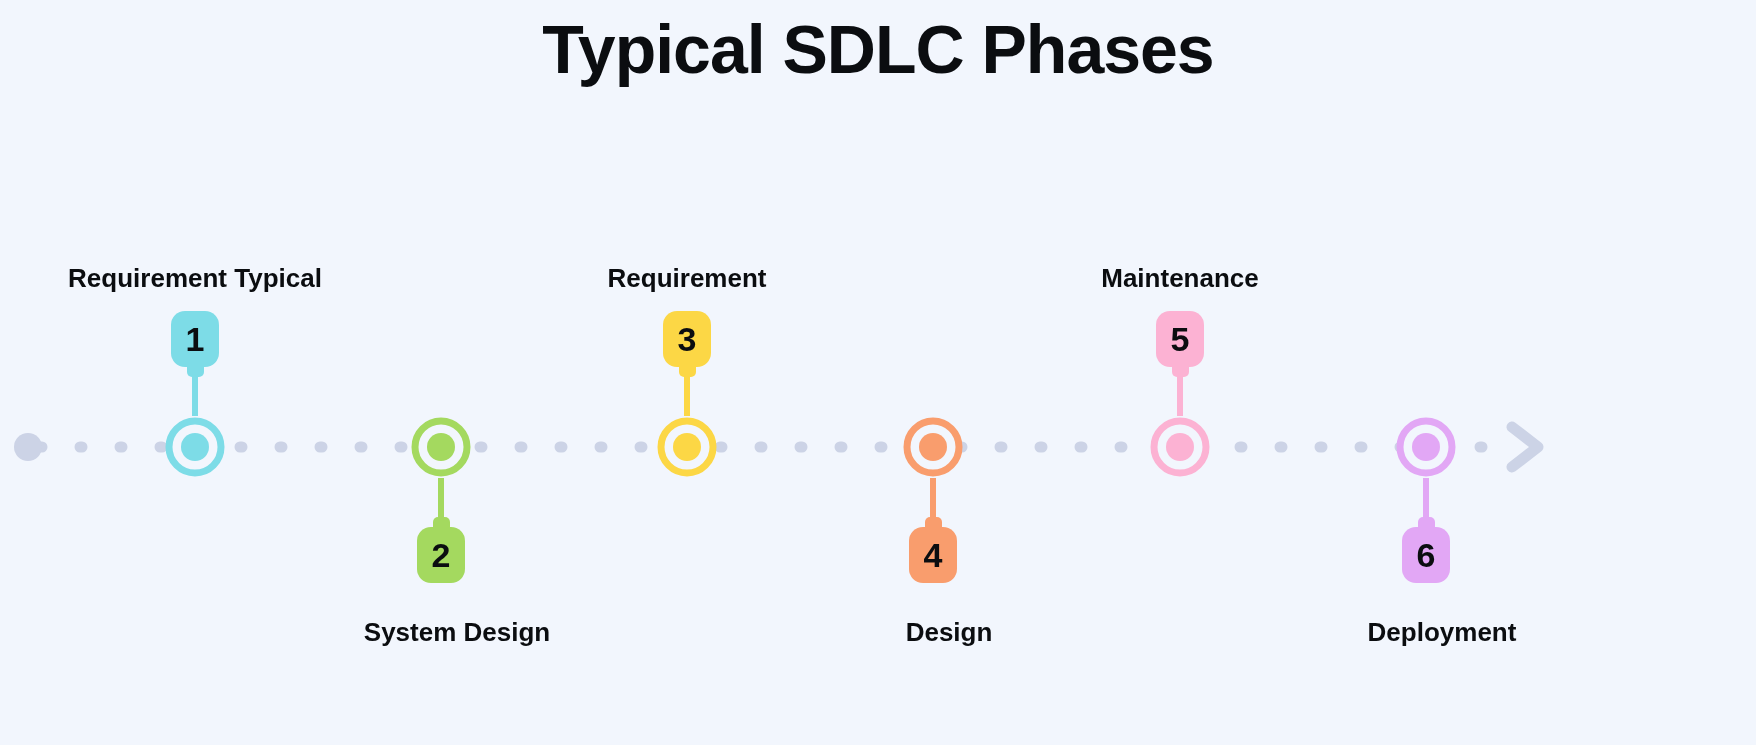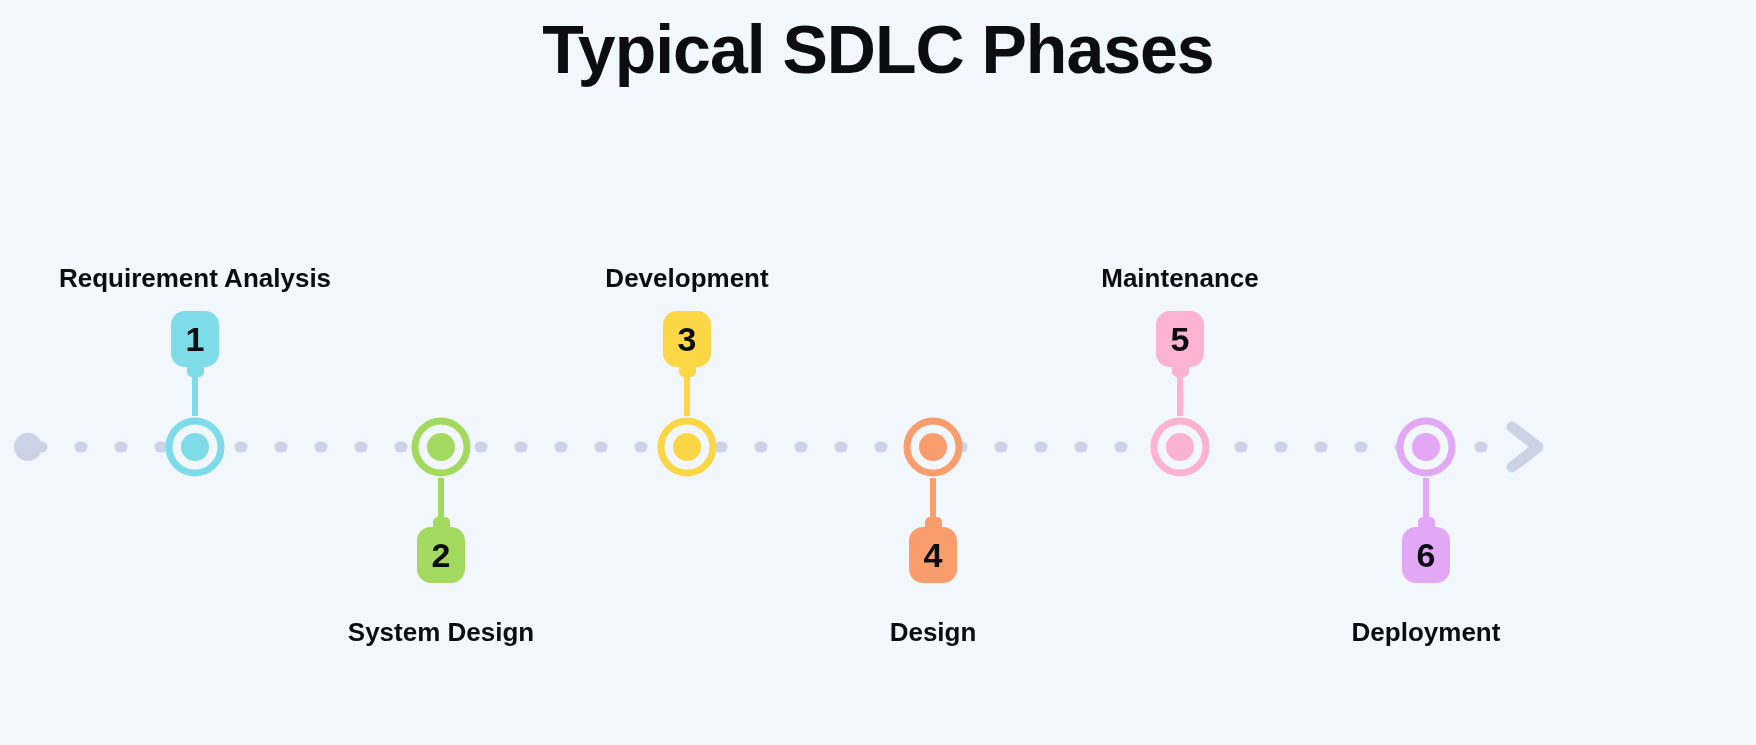--- a/index.html
+++ b/index.html
@@ -66,21 +66,21 @@
   .phase.down .badge .stem { top:-10px; border-radius:5px 5px 0 0; }
   .label {
     position:absolute;
     white-space:nowrap;
     font-size:26px;
     font-weight:bold;
     color:#0b0d10;
     transform:translateX(-50%);
   }
   .phase.up .label { top:263px; }
-  .phase.down .label { top:617px; }
+  .phase.down .label { top:617px;margin-left:16px; }
 </style>
 </head>
 <body>
 
 <div id="stage">
 
   <div id="title">Typical SDLC Phases</div>
 
   <svg id="timeline-svg" viewBox="0 0 1756 745" xmlns="http://www.w3.org/2000/svg">
     <g id="axis-group">
@@ -111,35 +111,35 @@
         <circle cx="1426" cy="447" r="14" fill="#e2a7f5"></circle>
       </g>
   </svg>
 
   <div id="phases-layer">
       <div class="phase up" style="left: 195px;">
         <div class="badge" style="background: rgb(125, 220, 231);">
           <span>1</span>
           <span class="stem" style="background: rgb(125, 220, 231);"></span>
         </div>
-        <div class="label">Requirement Analysis</div>
+        <div class="label">Requirement Typical</div>
       </div>
       <div class="phase down" style="left: 441px;">
         <div class="badge" style="background: rgb(164, 217, 95);">
           <span>2</span>
           <span class="stem" style="background: rgb(164, 217, 95);"></span>
         </div>
         <div class="label">System Design</div>
       </div>
       <div class="phase up" style="left: 687px;">
         <div class="badge" style="background: rgb(252, 215, 69);">
           <span>3</span>
           <span class="stem" style="background: rgb(252, 215, 69);"></span>
         </div>
-        <div class="label">Development</div>
+        <div class="label">Requirement</div>
       </div>
       <div class="phase down" style="left: 933px;">
         <div class="badge" style="background: rgb(249, 157, 109);">
           <span>4</span>
           <span class="stem" style="background: rgb(249, 157, 109);"></span>
         </div>
         <div class="label">Design</div>
       </div>
       <div class="phase up" style="left: 1180px;">
         <div class="badge" style="background: rgb(252, 178, 211);">

